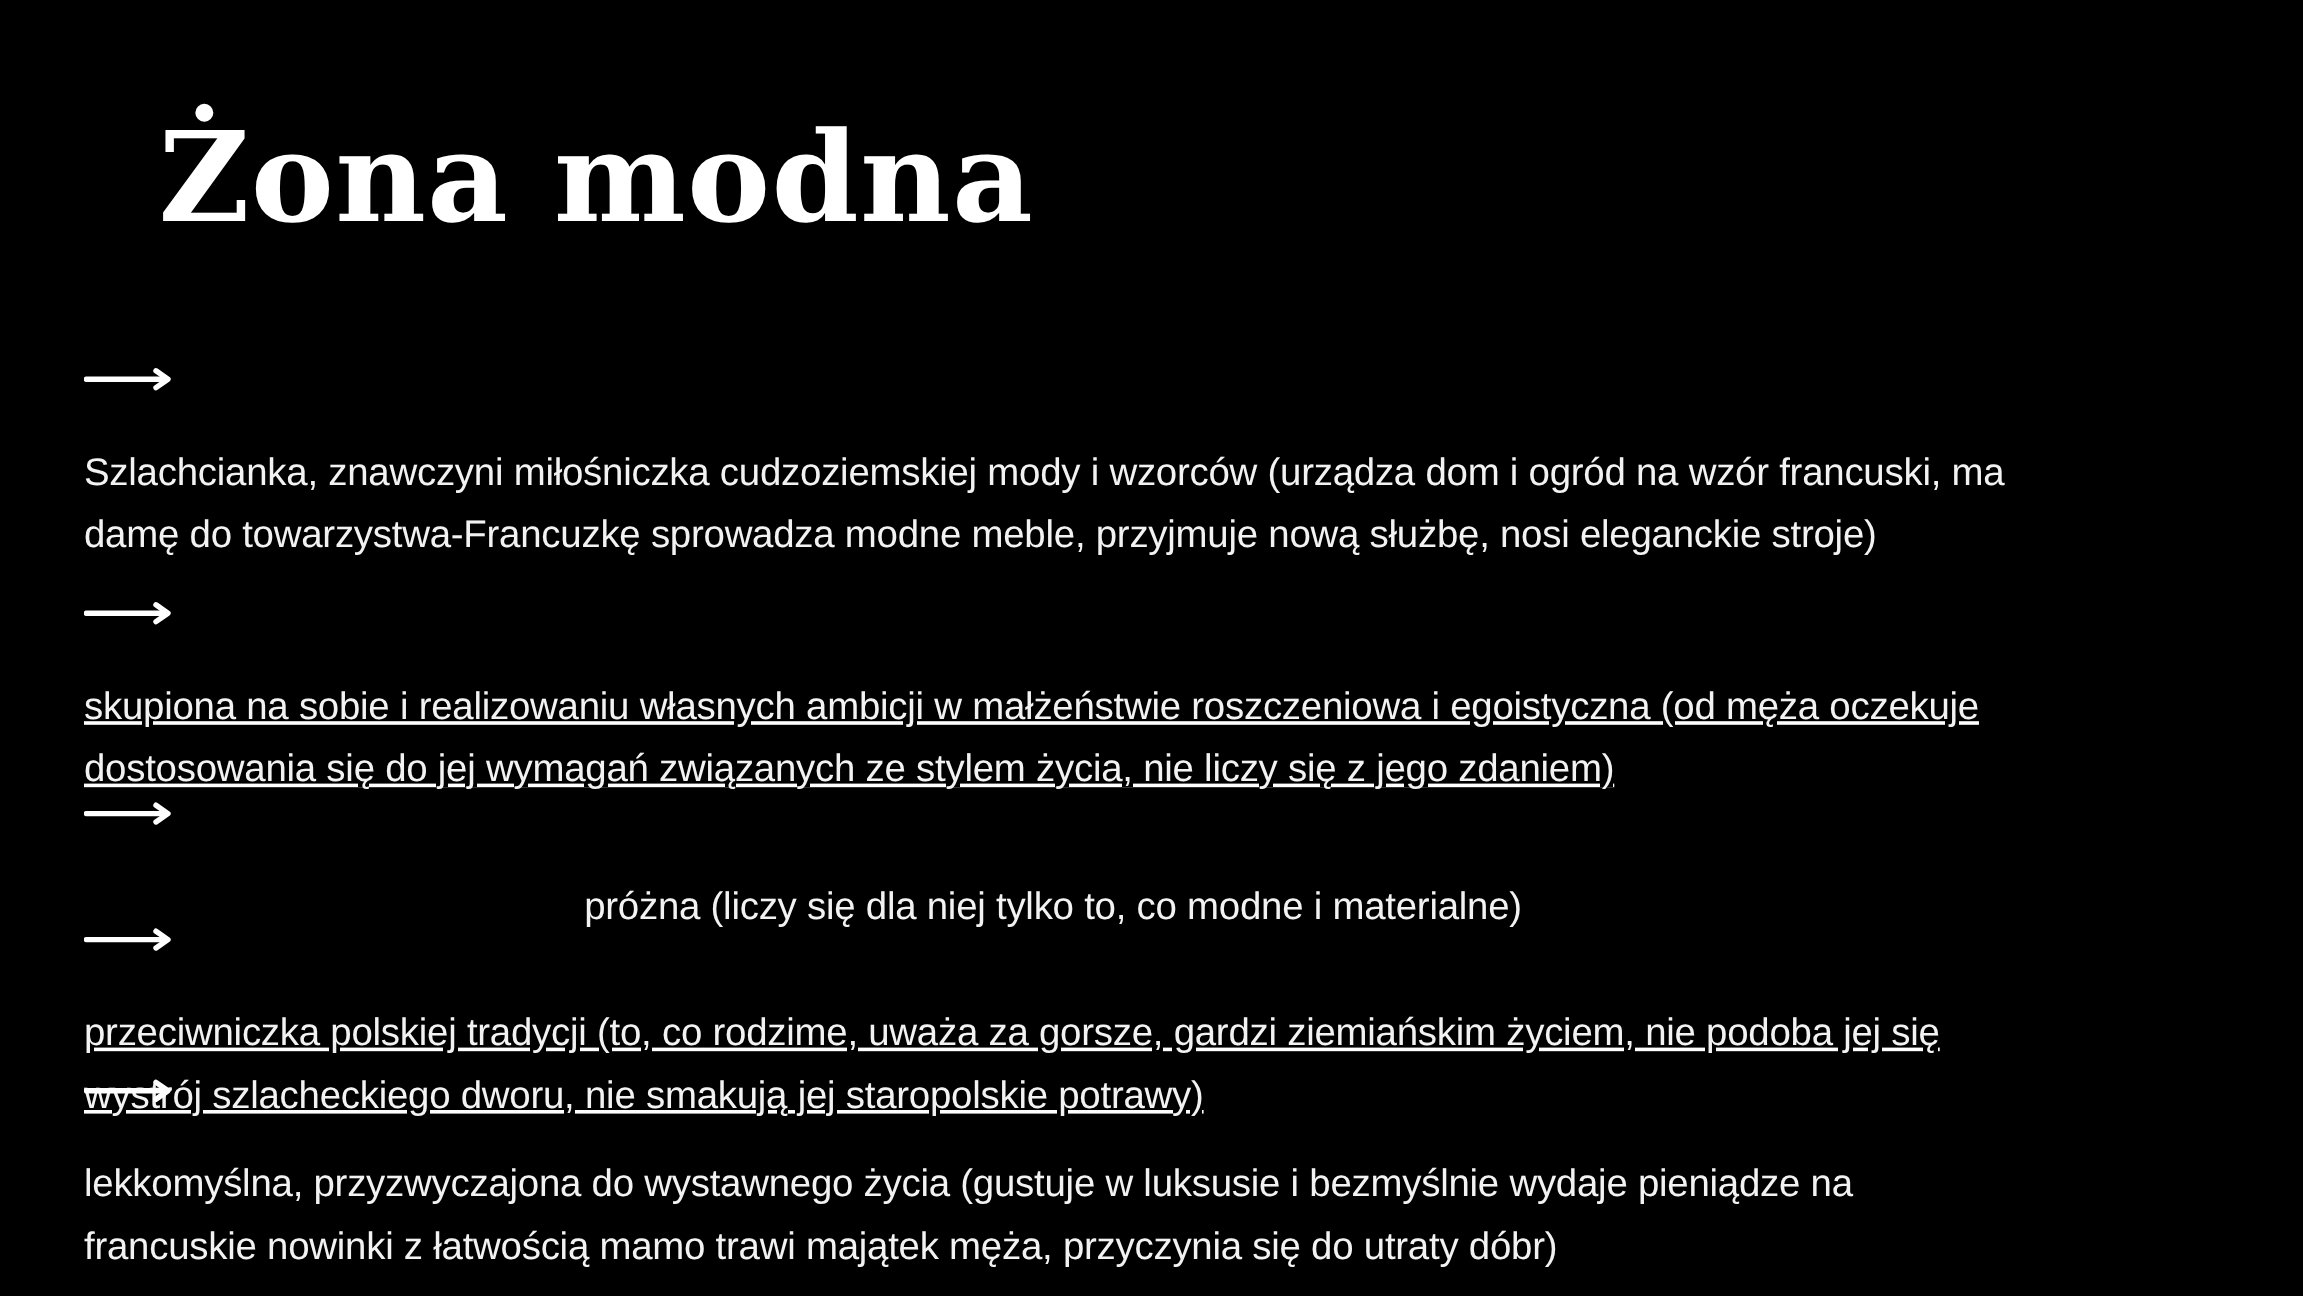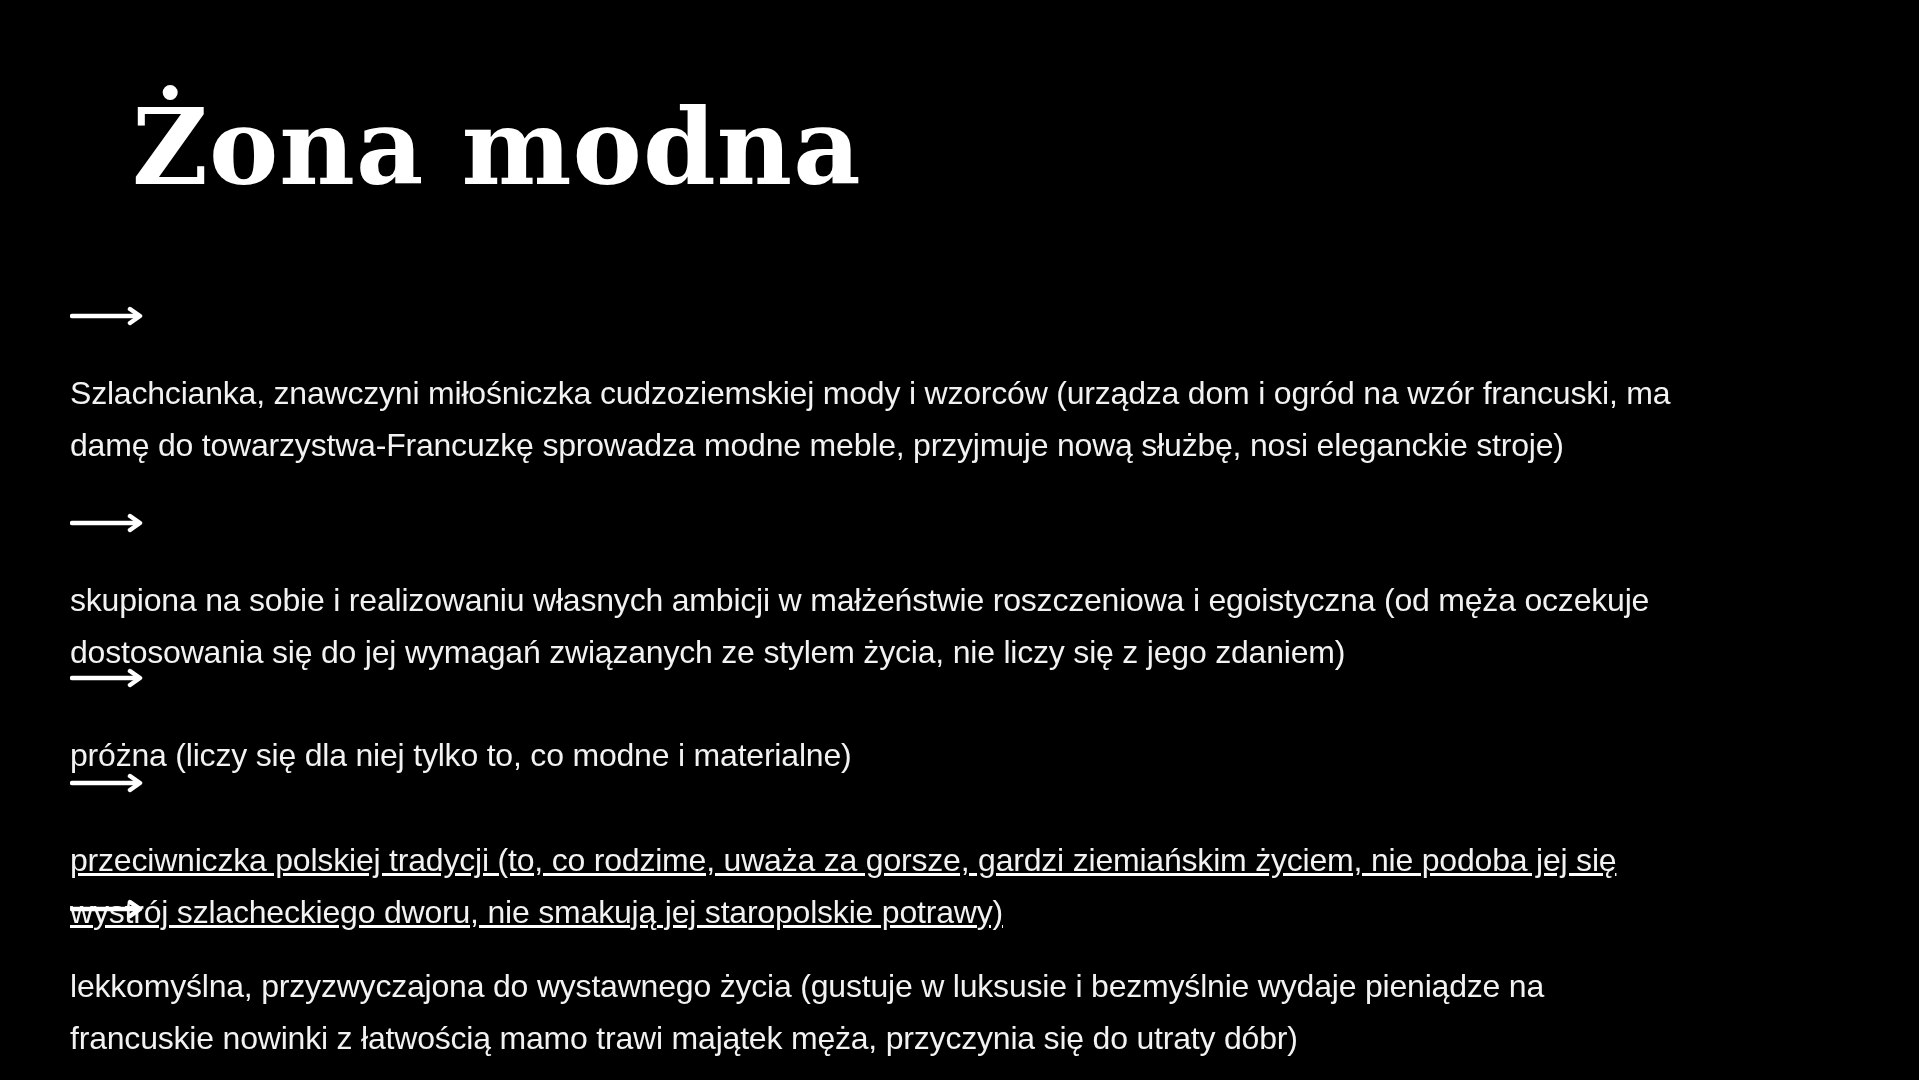--- a/index.html
+++ b/index.html
@@ -30,31 +30,31 @@
 <div class="bullet" style="top:264px;">
   <span class="arrow">
     <svg width="74" height="20" viewBox="0 0 74 20">
         <line x1="2" y1="10" x2="68" y2="10" stroke="#fff" stroke-width="4.5" stroke-linecap="round"></line>
         <polyline points="60,3 70,10 60,17" fill="none" stroke="#fff" stroke-width="4.5" stroke-linecap="round" stroke-linejoin="round"></polyline>
       </svg>
   </span>
   <div class="text">Szlachcianka, znawczyni miłośniczka cudzoziemskiej mody i wzorców (urządza dom i ogród na wzór francuski, ma damę do towarzystwa-Francuzkę sprowadza modne meble, przyjmuje nową służbę, nosi eleganckie stroje)</div>
 </div>
 
-<div class="bullet" style="top:471px;">
+<div class="bullet" style="top:459px;text-decoration:underline;">
   <span class="arrow">
     <svg width="74" height="20" viewBox="0 0 74 20">
         <line x1="2" y1="10" x2="68" y2="10" stroke="#fff" stroke-width="4.5" stroke-linecap="round"></line>
         <polyline points="60,3 70,10 60,17" fill="none" stroke="#fff" stroke-width="4.5" stroke-linecap="round" stroke-linejoin="round"></polyline>
       </svg>
   </span>
   <div class="text">skupiona na sobie i realizowaniu własnych ambicji w małżeństwie roszczeniowa i egoistyczna (od męża oczekuje dostosowania się do jej wymagań związanych ze stylem życia, nie liczy się z jego zdaniem)</div>
 </div>
 
-<div class="bullet" style="top:626px;">
+<div class="bullet" style="top:626px;text-align:center;">
   <span class="arrow">
     <svg width="74" height="20" viewBox="0 0 74 20">
         <line x1="2" y1="10" x2="68" y2="10" stroke="#fff" stroke-width="4.5" stroke-linecap="round"></line>
         <polyline points="60,3 70,10 60,17" fill="none" stroke="#fff" stroke-width="4.5" stroke-linecap="round" stroke-linejoin="round"></polyline>
       </svg>
   </span>
   <div class="text">próżna (liczy się dla niej tylko to, co modne i materialne)</div>
 </div>
 
 <div class="bullet" style="top:731px;text-decoration:underline;">

